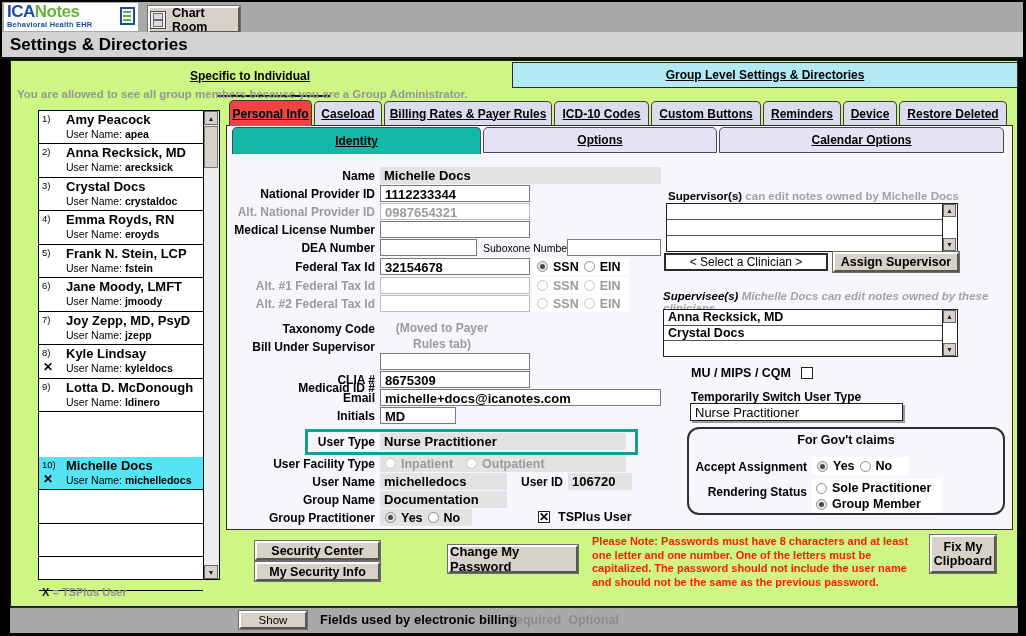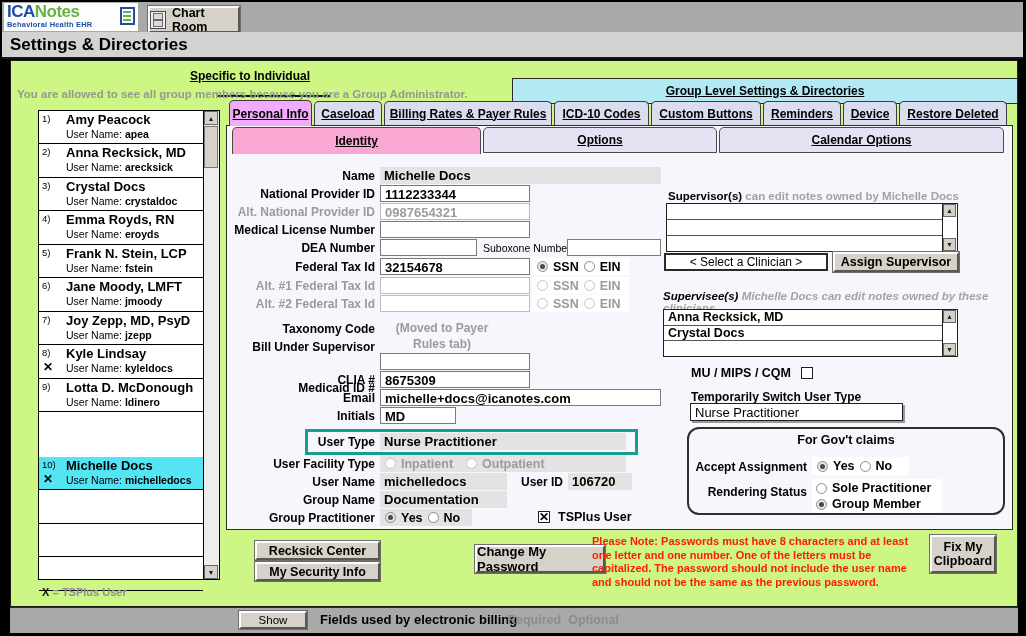--- a/index.html
+++ b/index.html
@@ -26,21 +26,21 @@
   .cab-icon::before{top:1px;}
   .cab-icon::after{top:8px;}
   .titlebar{position:absolute;left:2px;top:32px;width:1021px;height:27px;background:#d3d3d3;border-bottom:2px solid #161616;box-sizing:border-box;}
   .page-title{position:absolute;left:10px;top:35px;font-size:17px;font-weight:bold;}
 
   
   .content{position:absolute;left:10px;top:60px;width:1008px;height:547px;background:#cdf685;border:1px solid #1d1d1d;box-sizing:border-box;}
   .tab-individual{position:absolute;left:155px;top:69px;width:190px;text-align:center;font-size:12px;font-weight:bold;text-decoration:underline;}
   .ind-underline{position:absolute;left:218px;top:95px;width:112px;height:2px;background:#101010;}
   .tab-group{position:absolute;left:512px;top:62px;width:506px;height:26px;background:#b2e9f3;border:1px solid #2a2a2a;box-sizing:border-box;
-             display:flex;align-items:center;justify-content:center;font-size:12px;font-weight:bold;text-decoration:underline;margin-top:16px;}
+             display:flex;align-items:center;justify-content:center;font-size:12px;font-weight:bold;text-decoration:underline;}
   .notice{position:absolute;left:17px;top:88px;font-size:11.5px;font-weight:bold;color:#929a8c;}
 
   
   .user-list{position:absolute;left:38px;top:110px;width:182px;height:470px;background:#fff;border:1px solid #000;box-sizing:border-box;display:flex;}
   .ul-rows{flex:1;display:flex;flex-direction:column;}
   .u-row{height:33.45px;border-bottom:1px solid #000;position:relative;box-sizing:border-box;flex:none;}
   .u-row.last{flex:1;border-bottom:none;}
   .u-row.selected{background:#54e4f4;margin-top:45px;}
   .u-num{position:absolute;left:3px;top:2px;font-size:9.5px;}
   .u-name{position:absolute;left:27px;top:1px;font-size:13px;font-weight:bold;white-space:nowrap;}
@@ -51,25 +51,25 @@
   .scroll-btn{position:absolute;left:0;width:14px;height:14px;background:#d6d2ca;border:1px solid #666;box-sizing:border-box;
               font-size:7px;display:flex;align-items:center;justify-content:center;color:#222;}
   .s-up{top:0;} .s-down{bottom:0;}
   .ul-thumb{position:absolute;left:0;top:15px;width:14px;height:42px;background:#d6d2ca;border:1px solid #777;box-sizing:border-box;}
   .legend{position:absolute;left:42px;top:586px;font-size:11px;color:#8f8f8f;font-weight:bold;}
   .legend b{color:#111;}
 
   
   .tab{position:absolute;top:101px;height:24px;background:#dcdcef;border:1px solid #3c3c3c;border-bottom:none;border-radius:5px 5px 0 0;
        box-sizing:border-box;display:flex;align-items:center;justify-content:center;font-size:12px;font-weight:bold;text-decoration:underline;z-index:1;}
-  .tab.active{top:100px;height:26px;background:#f0abfc;z-index:4;}
+  .tab.active{top:100px;height:26px;background:#ef4444;z-index:4;}
   .panel{position:absolute;left:226px;top:125px;width:787px;height:405px;background:#f6f6fc;border:1px solid #2c2c2c;box-sizing:border-box;z-index:2;}
   .subtab{position:absolute;top:127px;height:26px;background:#e3e3f3;border:1px solid #4a4a4a;border-radius:5px 5px 0 0;box-sizing:border-box;
           display:flex;align-items:center;justify-content:center;font-size:12px;font-weight:bold;text-decoration:underline;z-index:3;}
-  .subtab.active{background:#f9a8d4;border-bottom:none;height:27px;}
+  .subtab.active{background:#14b8a6;border-bottom:none;height:27px;}
 
   
   .lbl{position:absolute;left:205px;width:170px;height:17px;display:flex;align-items:center;justify-content:flex-end;
        font-size:12px;font-weight:bold;white-space:nowrap;z-index:3;}
   .lbl.dim{color:#9b9b9b;}
   .fld{position:absolute;height:17px;box-sizing:border-box;font-size:13px;font-weight:bold;padding:1px 4px;
        white-space:nowrap;overflow:hidden;z-index:3;}
   .fld.white{background:#fff;border:1px solid #7a7a7a;}
   .fld.white.dim{border-color:#bdbdbd;color:#9b9b9b;}
   .fld.gray{background:#e3e3e3;}
@@ -384,23 +384,23 @@
           <span class="radio"></span>
           <span>Sole Practitioner</span>
         </span>
       <span style="display:flex;align-items:center;gap:5px;">
           <span class="radio sel"></span>
           <span>Group Member</span>
         </span>
     </div>
   </div>
 
-  <div class="btn sec-btn" style="top:541px;">Recksick Center</div>
+  <div class="btn sec-btn" style="top:541px;">Security Center</div>
   <div class="btn sec-btn" style="top:562px;">My Security Info</div>
-  <div class="btn" style="position:absolute;left:475px;top:545px;width:130px;height:28px;font-size:13px;z-index:3;">Change My Password</div>
+  <div class="btn" style="position:absolute;left:448px;top:545px;width:130px;height:28px;font-size:13px;z-index:3;">Change My Password</div>
   <div class="note">Please Note: Passwords must have 8 characters and at least one letter and one number. One of the letters must be capitalized. The password should not include the user name and should not be the same as the previous password.</div>
   <div class="btn fix-btn">Fix My Clipboard</div>
 
   <div class="footer"></div>
   <div class="btn show-btn">Show</div>
   <div class="billing-lbl">Fields used by electronic billing</div>
   <div class="reqopt">
     <span>Required</span>
     <span>Optional</span>
   </div>

